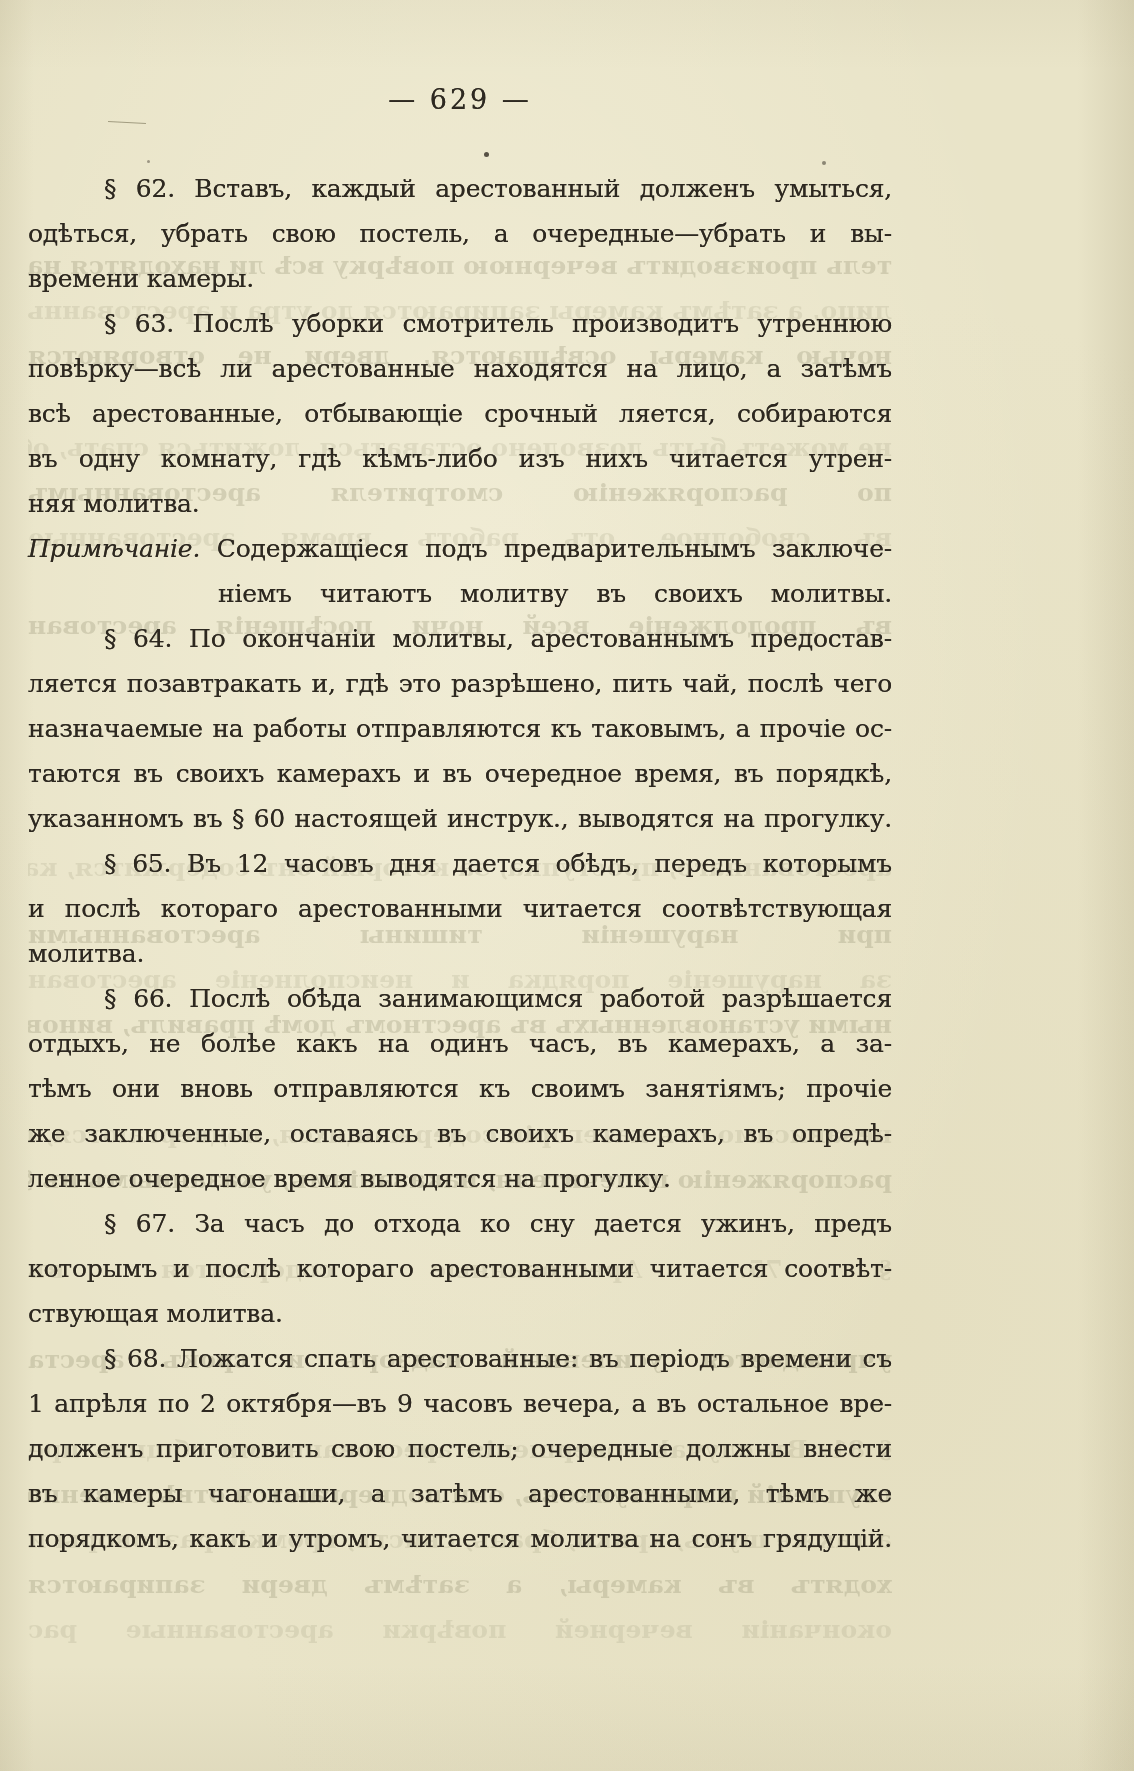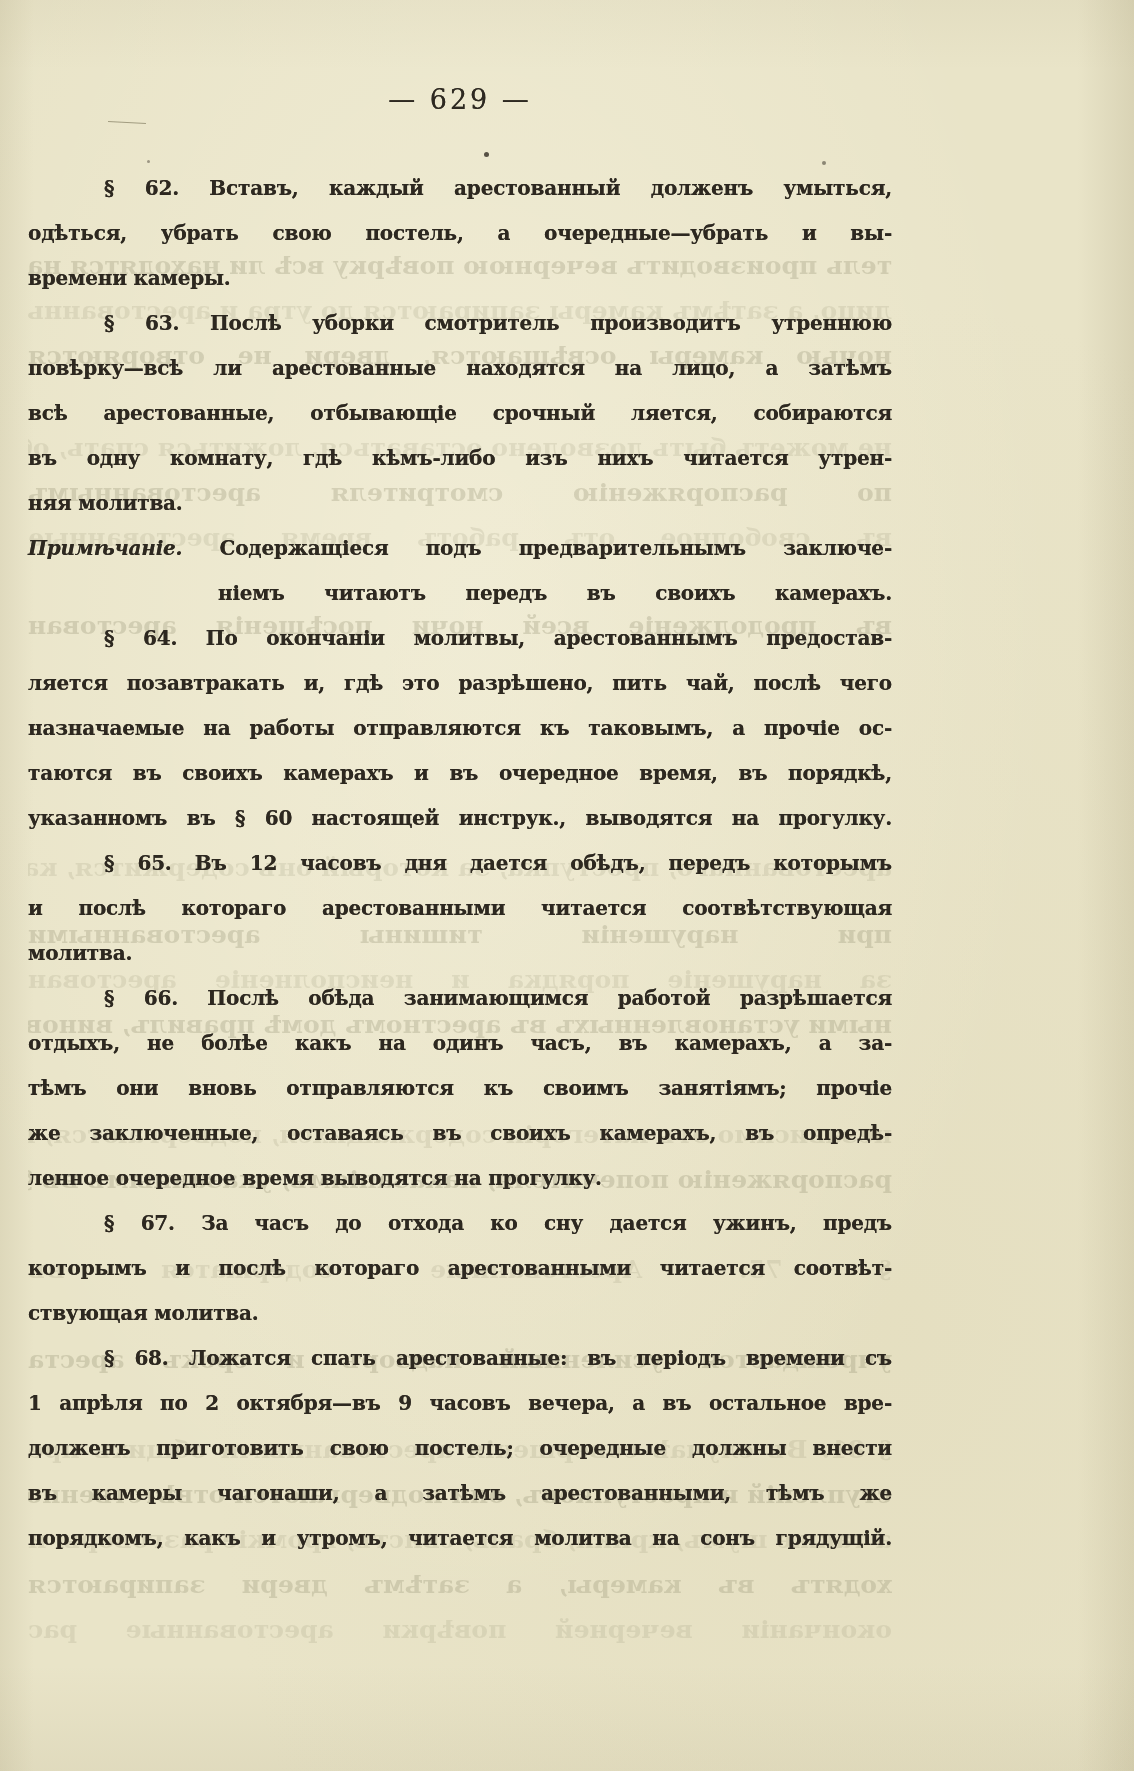--- a/index.html
+++ b/index.html
@@ -28,21 +28,21 @@
   .ghost:nth-child(odd){opacity:0.28;}
   .ghost:nth-child(even){opacity:0.17;}
   
   .header{
     position:absolute;left:28px;top:84px;width:864px;text-align:center;
     font-size:27px;font-weight:normal;letter-spacing:3px;color:#2e2921;
     text-shadow:0 0 0.5px rgba(46,41,33,0.85);
   }
   .textblock{
     position:absolute;left:28px;top:166px;width:864px;
-    font-size:20px;font-weight:bold;color:#2d2820;
+    font-size:25px;font-weight:normal;color:#2d2820;
     text-shadow:0 0 0.5px rgba(45,40,32,0.8);
     letter-spacing:-0.2px;
   }
   .line{height:45px;line-height:45px;white-space:nowrap;}
   .line.justify{text-align:justify;text-align-last:justify;text-justify:inter-word;}
   .line.left{text-align:left;}
   .line.indent{padding-left:76px;}
   .line.cont{padding-left:190px;}
   .note-label{font-style:italic;}
   
@@ -90,21 +90,21 @@
     </div>
     <div class="para">
       <div class="line justify indent">§ 63. Послѣ уборки смотритель производитъ утреннюю</div>
       <div class="line justify">повѣрку—всѣ ли арестованные находятся на лицо, а затѣмъ</div>
       <div class="line justify">всѣ арестованные, отбывающіе срочный ляется, собираются</div>
       <div class="line justify">въ одну комнату, гдѣ кѣмъ-либо изъ нихъ читается утрен-</div>
       <div class="line left">няя молитва.</div>
     </div>
     <div class="para">
       <div class="line justify"><span class="note-label">Примѣчаніе.</span> Содержащіеся подъ предварительнымъ заключе-</div>
-      <div class="line justify cont">ніемъ читаютъ передъ въ своихъ камерахъ.</div>
+      <div class="line justify cont">ніемъ читаютъ молитву въ своихъ молитвы.</div>
     </div>
     <div class="para">
       <div class="line justify indent">§ 64. По окончаніи молитвы, арестованнымъ предостав-</div>
       <div class="line justify">ляется позавтракать и, гдѣ это разрѣшено, пить чай, послѣ чего</div>
       <div class="line justify">назначаемые на работы отправляются къ таковымъ, а прочіе ос-</div>
       <div class="line justify">таются въ своихъ камерахъ и въ очередное время, въ порядкѣ,</div>
       <div class="line justify">указанномъ въ § 60 настоящей инструк., выводятся на прогулку.</div>
     </div>
     <div class="para">
       <div class="line justify indent">§ 65. Въ 12 часовъ дня дается обѣдъ, передъ которымъ</div>

